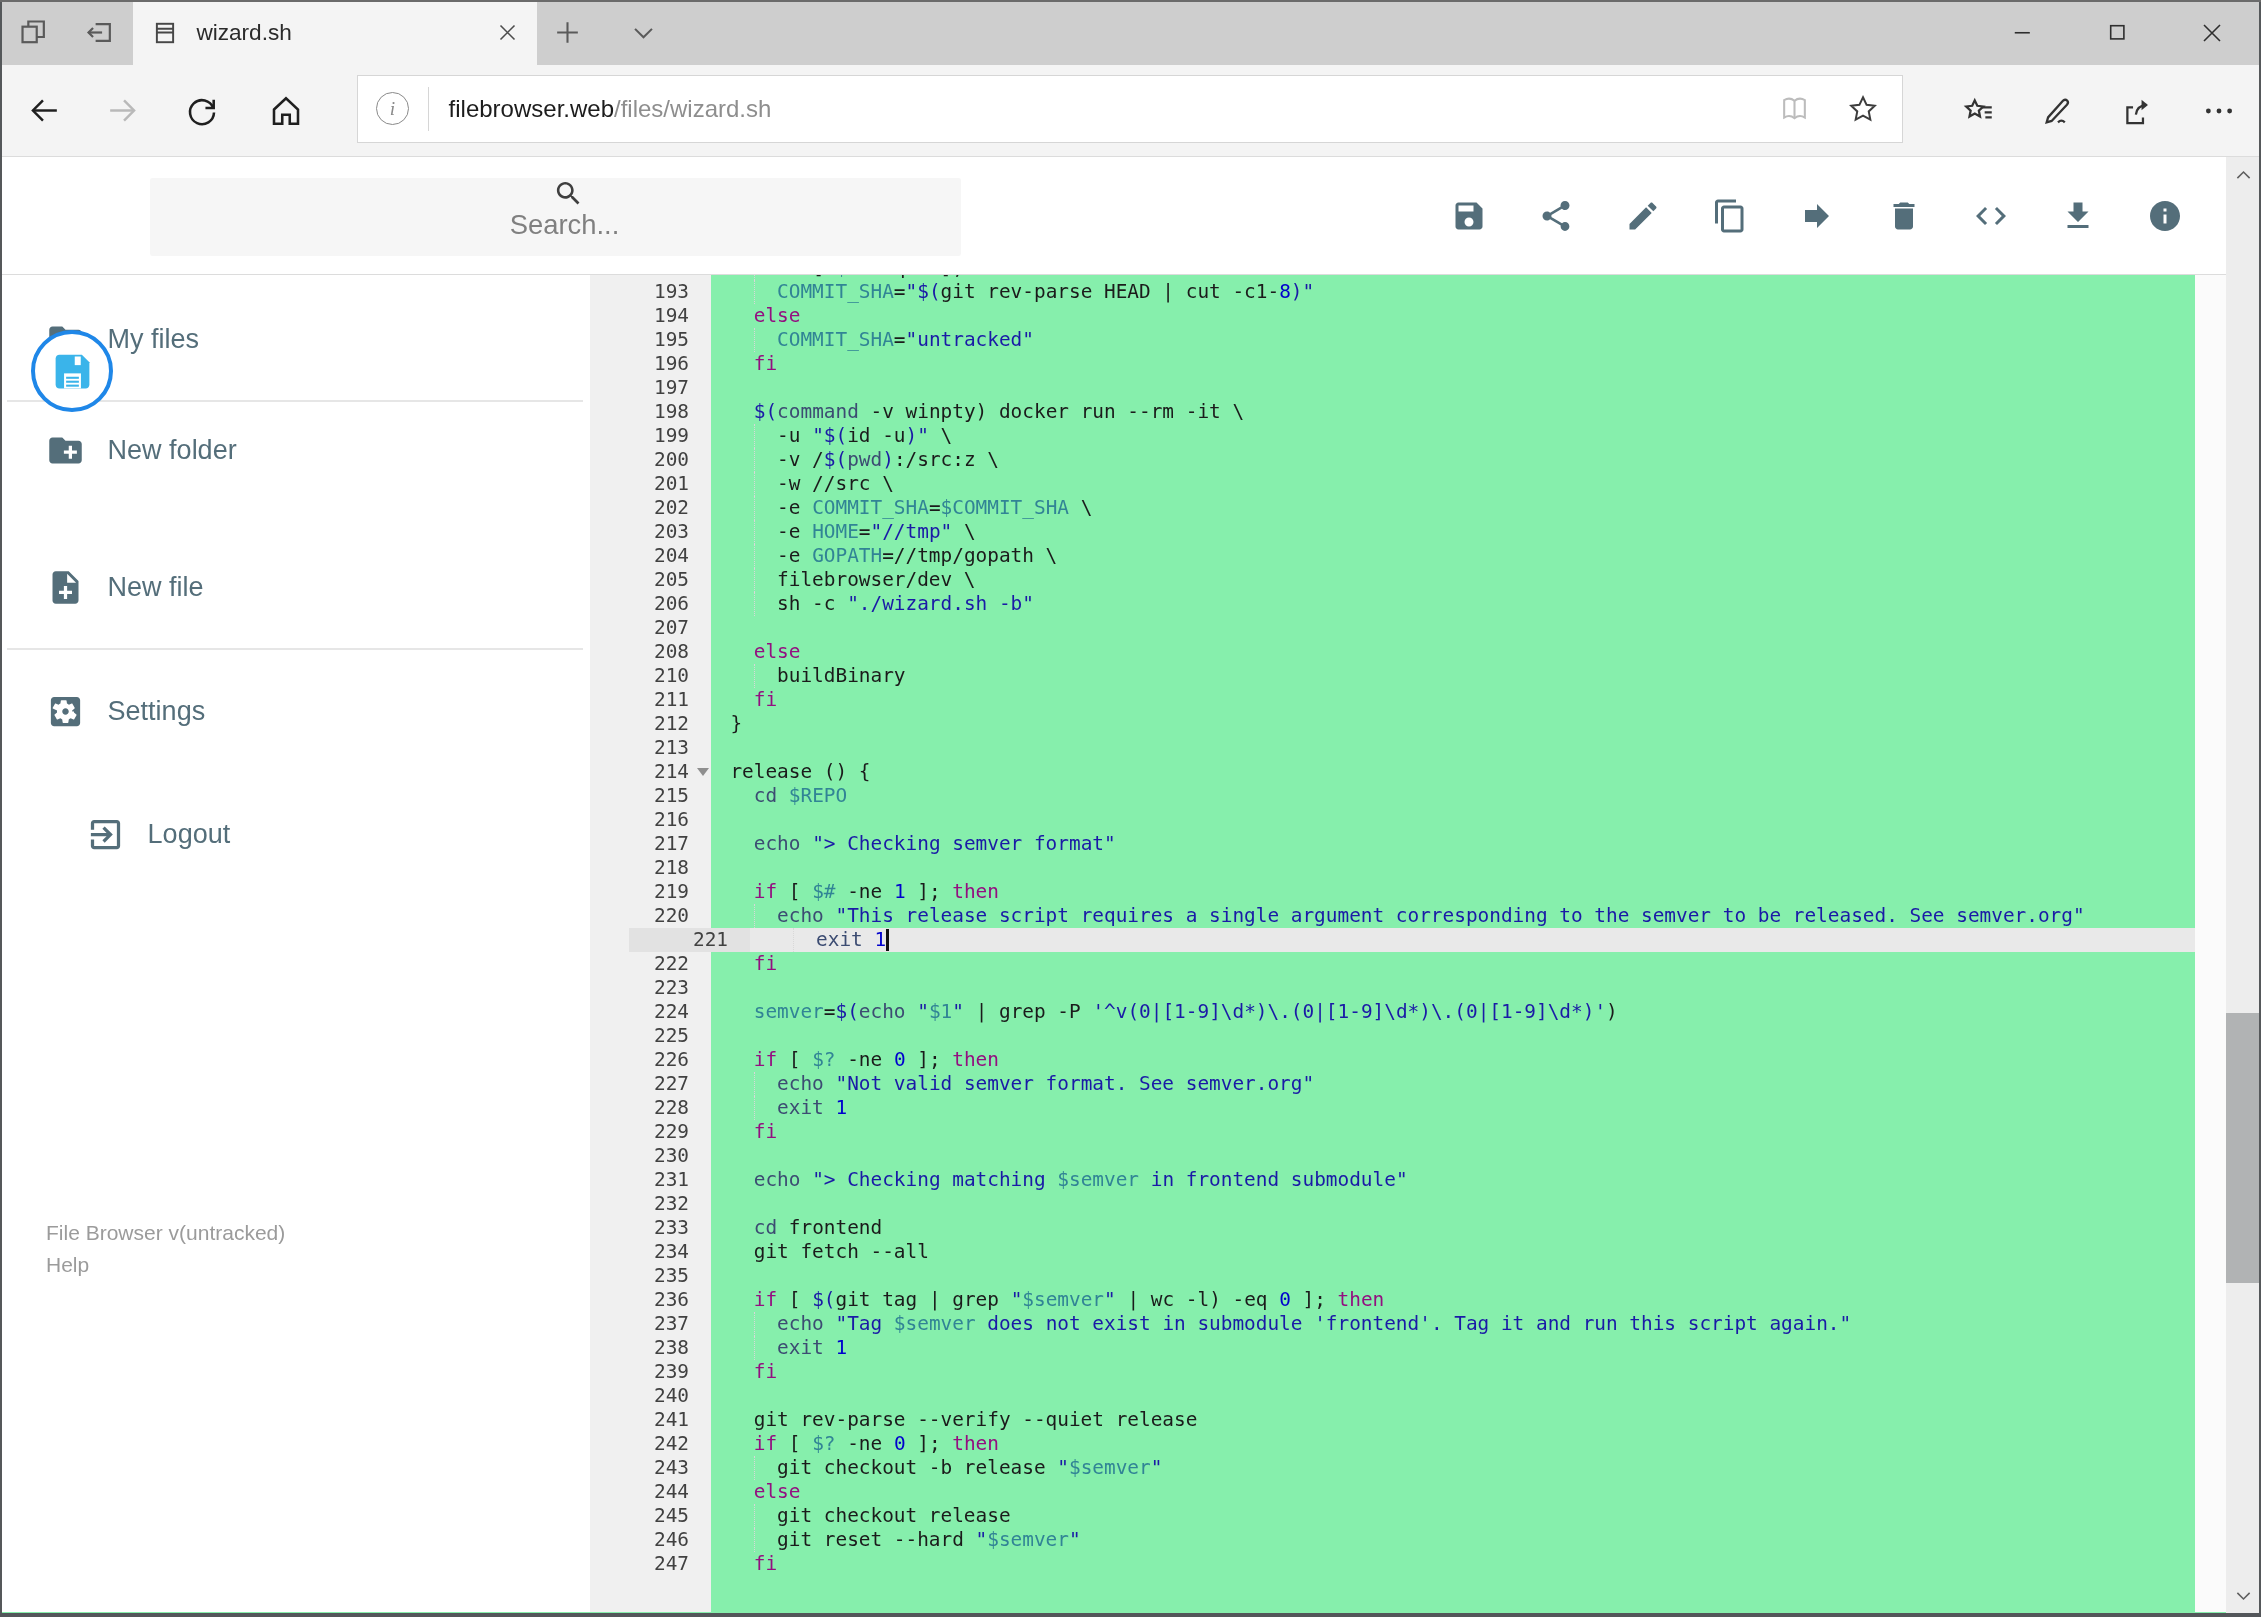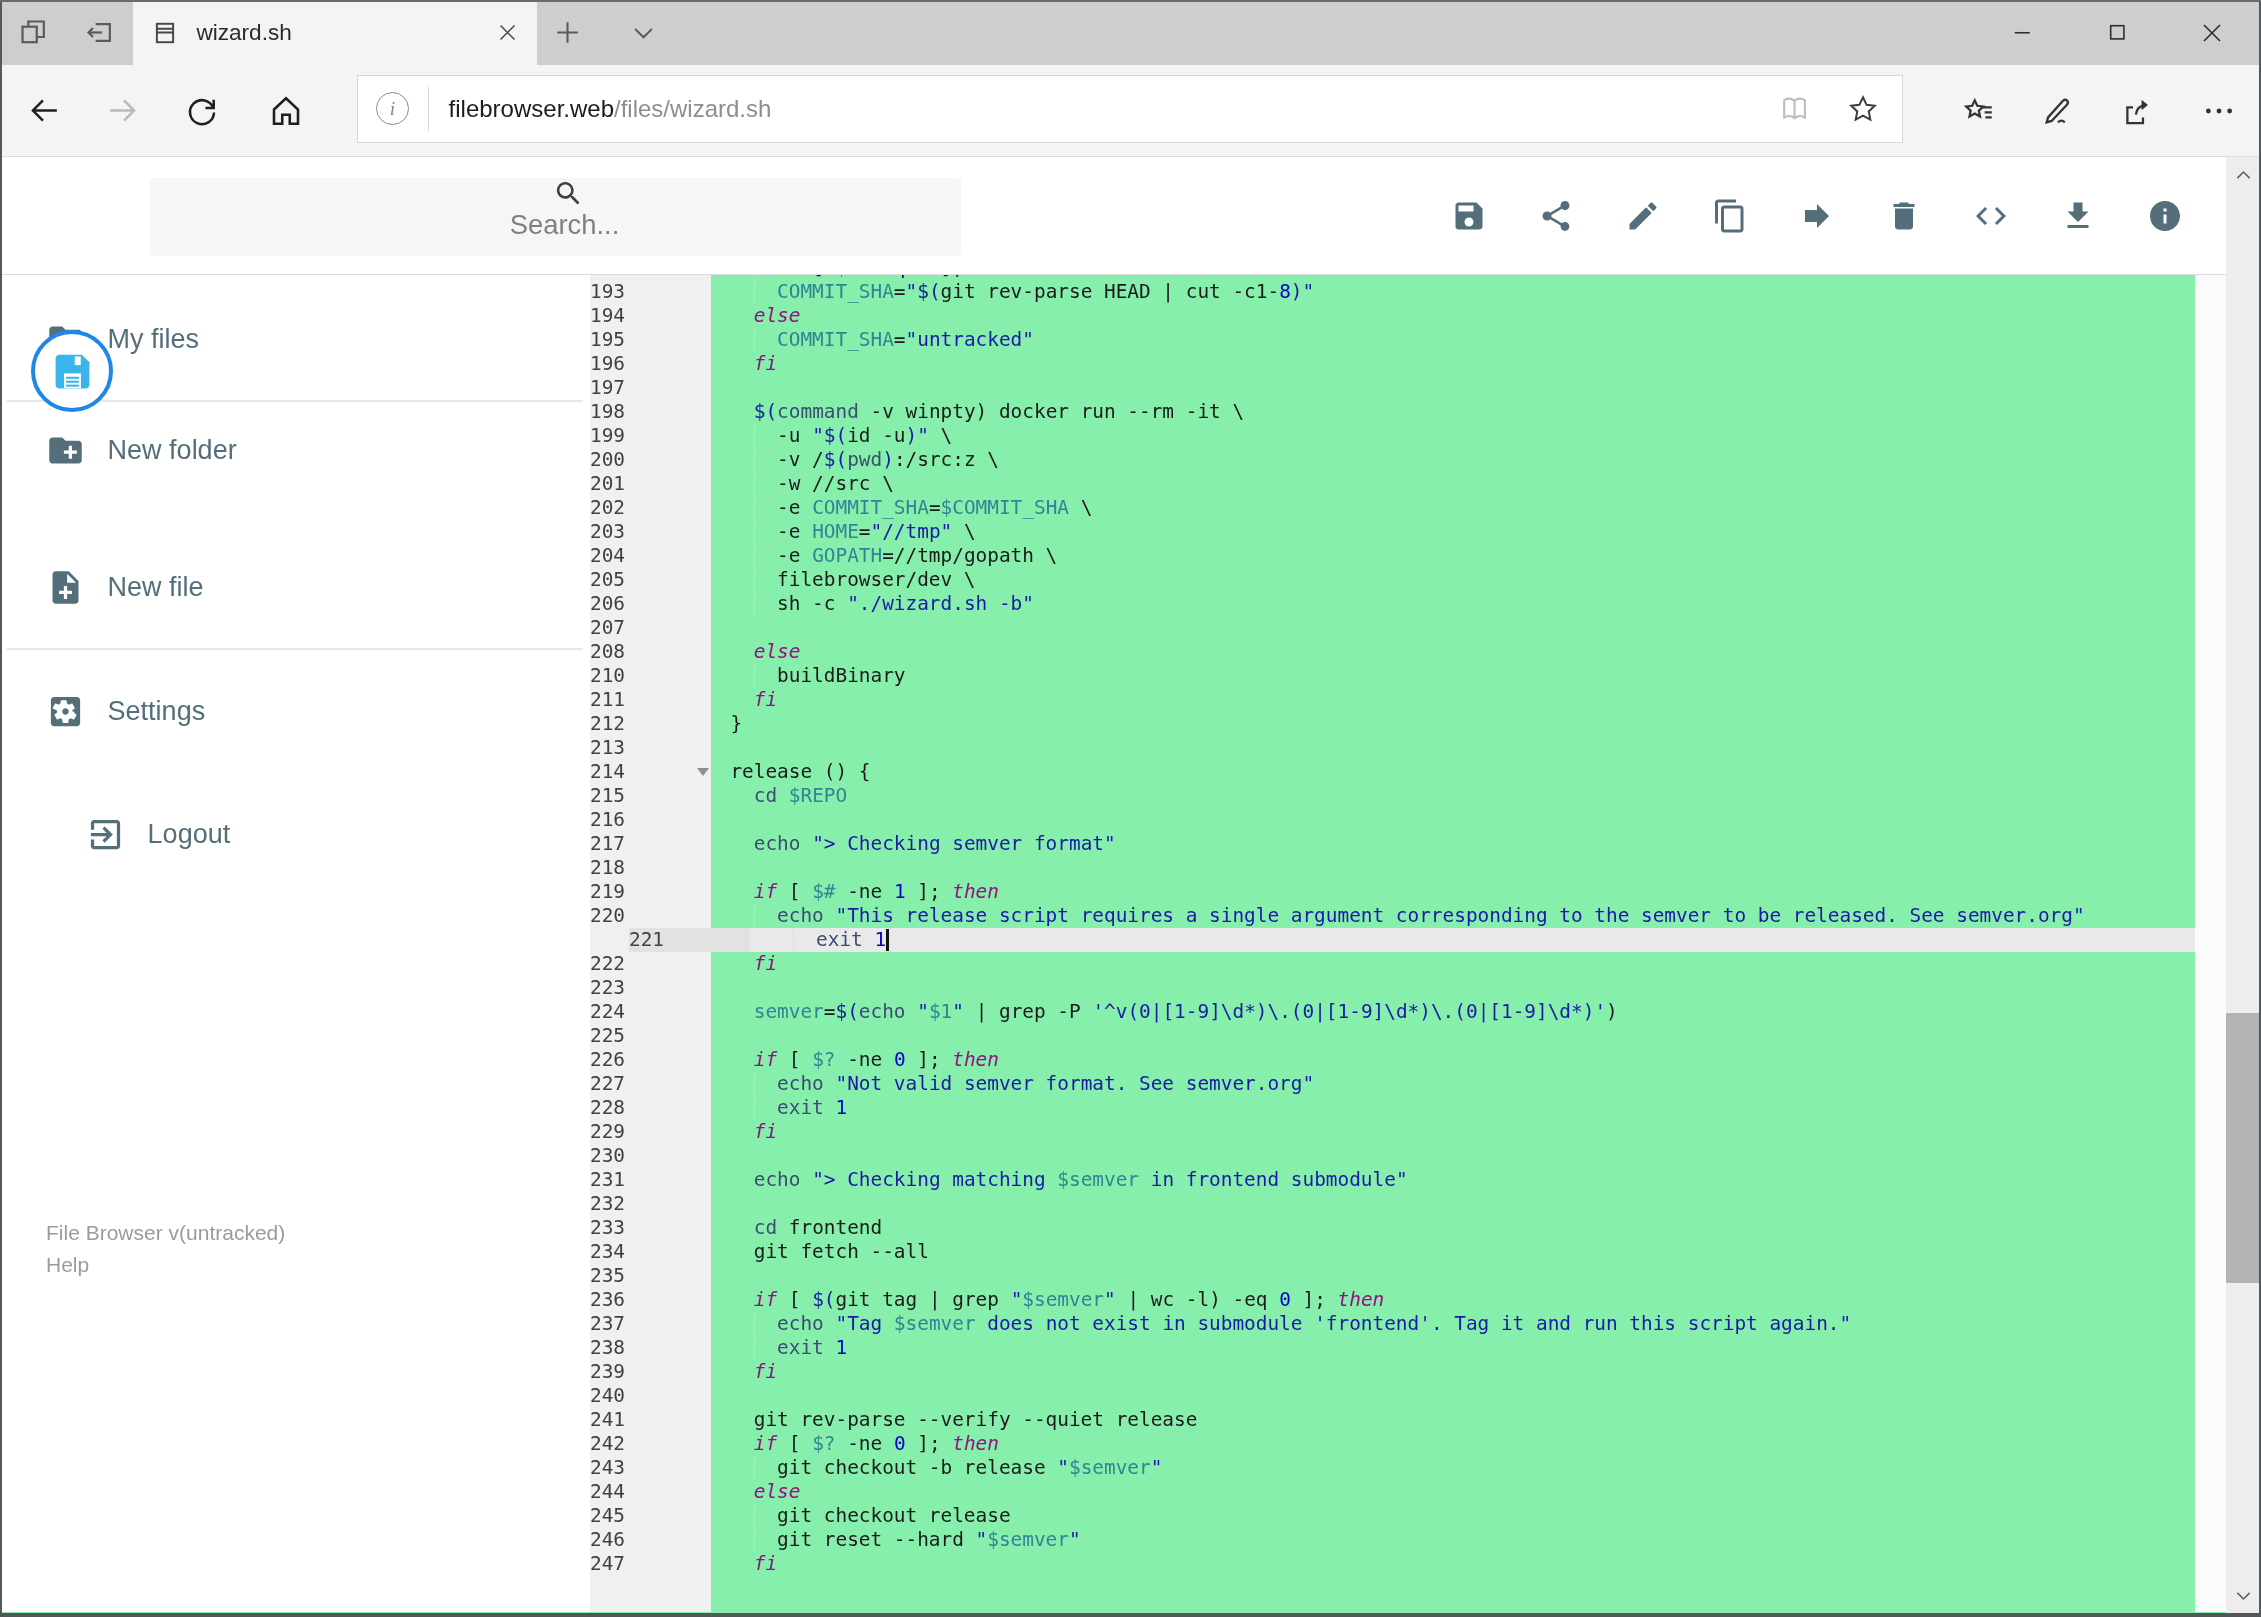--- a/index.html
+++ b/index.html
@@ -57,27 +57,27 @@
   .side-item svg{width:39px;height:39px;fill:var(--slate,#546e7a);margin-left:46px;}
   .side-item .lbl{margin-left:22.6px;font-size:27px;color:var(--slate,#546e7a);}
   .side-div{position:absolute;left:6.5px;width:576px;height:1.6px;background:#e6e6e6;}
   .side-foot{position:absolute;left:46px;top:943px;font-size:21px;color:#9b9b9b;line-height:32px;}
 
   
   .gutterstrip{position:absolute;left:590px;top:274px;width:121px;height:1338px;background:#f0f0f0;}
   .editor{position:absolute;left:590px;top:274px;width:1605px;height:1338px;overflow:hidden;}
   .code-rows{margin-top:-18px;}
   .crow{display:flex;height:24px;}
-  .gcell{width:121px;box-sizing:border-box;padding-right:15px;text-align:left;position:relative;
+  .gcell{width:121px;box-sizing:border-box;padding-right:22px;text-align:right;position:relative;
          font:19.4px/24px "DejaVu Sans Mono",monospace;color:#414141;flex:none;}
   .ccell{flex:1;position:relative;white-space:pre;font:19.4px/24px "DejaVu Sans Mono",monospace;
          color:var(--sy-p,#1b1b1b);padding-left:19.4px;box-sizing:border-box;}
   .crow.active .ccell{background:#e9e9e9;}
   .crow.active .gcell{background:#e2e2e2;margin-left:39px;}
-  .tk-k{color:var(--sy-k,#930f80);font-style:italic;}
+  .tk-k{color:var(--sy-k,#930f80);}
   .tk-s{color:var(--sy-s,#1a1aa6);}
   .tk-v{color:var(--sy-v,#318495);}
   .tk-n{color:var(--sy-n,#0000cd);}
   .tk-b{color:var(--sy-b,#3c4c72);}
   .guide{position:absolute;left:calc(19.4px + 2ch);top:0;bottom:0;border-left:1.6px dotted #d8d8d8;}
   .cursor{display:inline-block;width:2.4px;height:22px;background:#121212;vertical-align:-4.8px;}
   .fold{position:absolute;right:2.4px;top:8px;width:0;height:0;border-left:6.5px solid transparent;
         border-right:6.5px solid transparent;border-top:8px solid #8f8f8f;}
   .scrollpad{position:absolute;left:2195px;top:274px;width:31px;height:1338px;background:#fbfbfb;}
 

